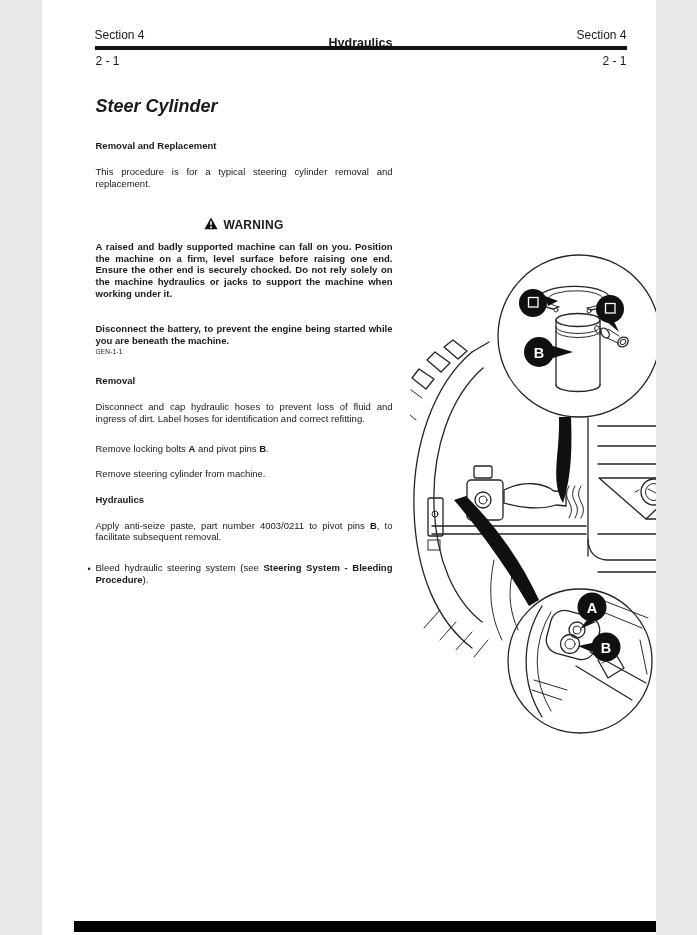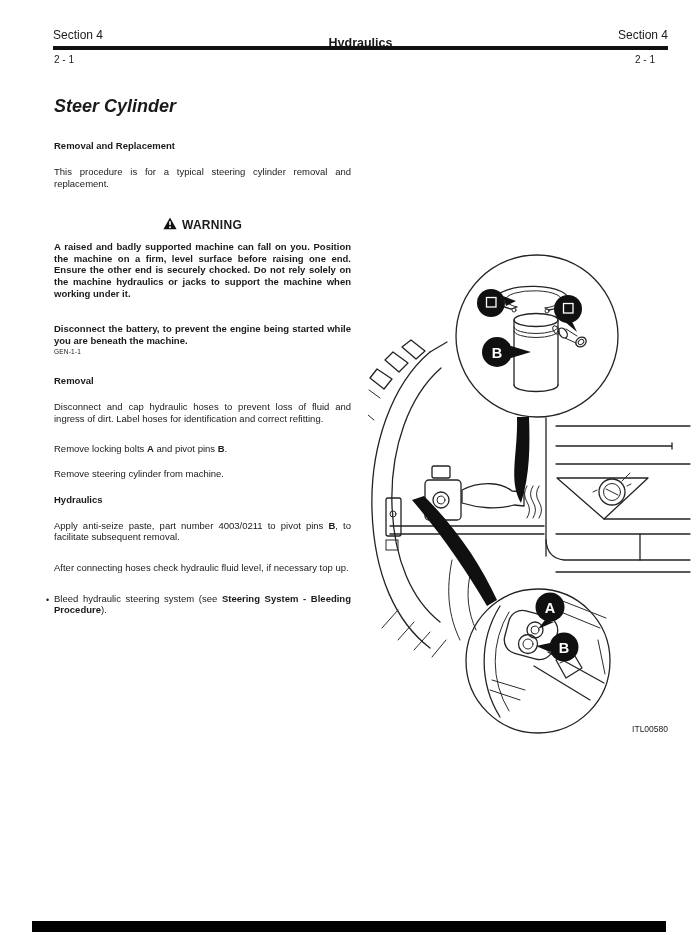--- a/index.html
+++ b/index.html
@@ -1,27 +1,27 @@
 <!DOCTYPE html>
 <html><head>
 <meta charset="utf-8">
 <style>
   html,body { margin:0; padding:0; background:#e8e8e8; }
   .page {
-    position:relative; width:697px; height:935px; background:#ffffff;
+    position:relative; width:614px; height:935px; background:#ffffff;
     font-family:"Liberation Sans", sans-serif; color:#1a1a1a; overflow:hidden;
     margin:0 auto;
   }
   
   .hdr-row { position:absolute; top:28px; left:53px; right:29px; height:16px; font-size:12px; }
   .hdr-left  { position:absolute; left:0; top:0; }
   .hdr-center{ position:absolute; left:0; right:0; top:8px; text-align:center; font-weight:bold; font-size:12.5px; }
   .hdr-right { position:absolute; right:0; top:0; }
   .hdr-rule  { position:absolute; top:46px; left:53px; right:29px; height:3.5px; background:#111; }
-  .sub-row   { position:absolute; top:54px; left:53px; right:42px; height:13px; font-size:10px; }
+  .sub-row   { position:absolute; top:54px; left:53px; right:29px; height:13px; font-size:12px; }
   .sub-left  { position:absolute; left:1px; top:0; }
   .sub-right { position:absolute; right:0; top:0; }
   
   .col { position:absolute; left:54px; top:88px; width:297px; }
   .doc-title { font-size:18px; font-weight:bold; margin:8px 0 23px 0;font-style:italic; }
   .subhead   { font-size:9.5px; font-weight:bold; margin:0 0 15px 0; }
   .body-p    { font-size:9.5px; line-height:11.7px; text-align:justify; margin:0 0 13px 0; }
   .body-p.mb12 { margin-bottom:28px; }
   .body-p.mb19 { margin-bottom:19px; }
   .body-p.mb14 { margin-bottom:14px; }
@@ -77,21 +77,20 @@
     <p class="body-p bold-p warn-p2">Disconnect the battery, to prevent the engine being started while you are beneath the machine.</p>
     <div class="gen-code">GEN-1-1</div>
 
     <h2 class="subhead">Removal</h2>
     <p class="body-p mb19">Disconnect and cap hydraulic hoses to prevent loss of fluid and ingress of dirt. Label hoses for identification and correct refitting.</p>
     <p class="body-p"><span>Remove locking bolts </span><b>A</b><span> and pivot pins </span><b>B</b><span>.</span></p>
     <p class="body-p mb14">Remove steering cylinder from machine.</p>
 
     <h2 class="subhead">Hydraulics</h2>
     <p class="body-p mb19"><span>Apply anti-seize paste, part number 4003/0211 to pivot pins </span><b>B</b><span>, to facilitate subsequent removal.</span></p>
-    <p class="body-p mb19">After connecting hoses check hydraulic fluid level, if necessary top up.</p>
     <p class="body-p hang"><span class="bullet">•</span><span>Bleed hydraulic steering system (see </span><b>Steering System - Bleeding Procedure</b><span>).</span></p>
   </div>
 
   <svg class="fig" viewBox="368 250 325 495">
 
     <g>
       <path class="ln" d="M 430 352 C 392 384 370 446 372 510 C 374 575 396 622 430 648"></path>
       <path class="ln" d="M 441 368 C 409 396 390 448 392 506 C 394 560 412 600 440 622"></path>
       <path class="ln" d="M 430 352 L 447 342"></path>
       <path class="ln" d="M 425 351 L 411 340 L 402 347 L 416 359 Z"></path>

